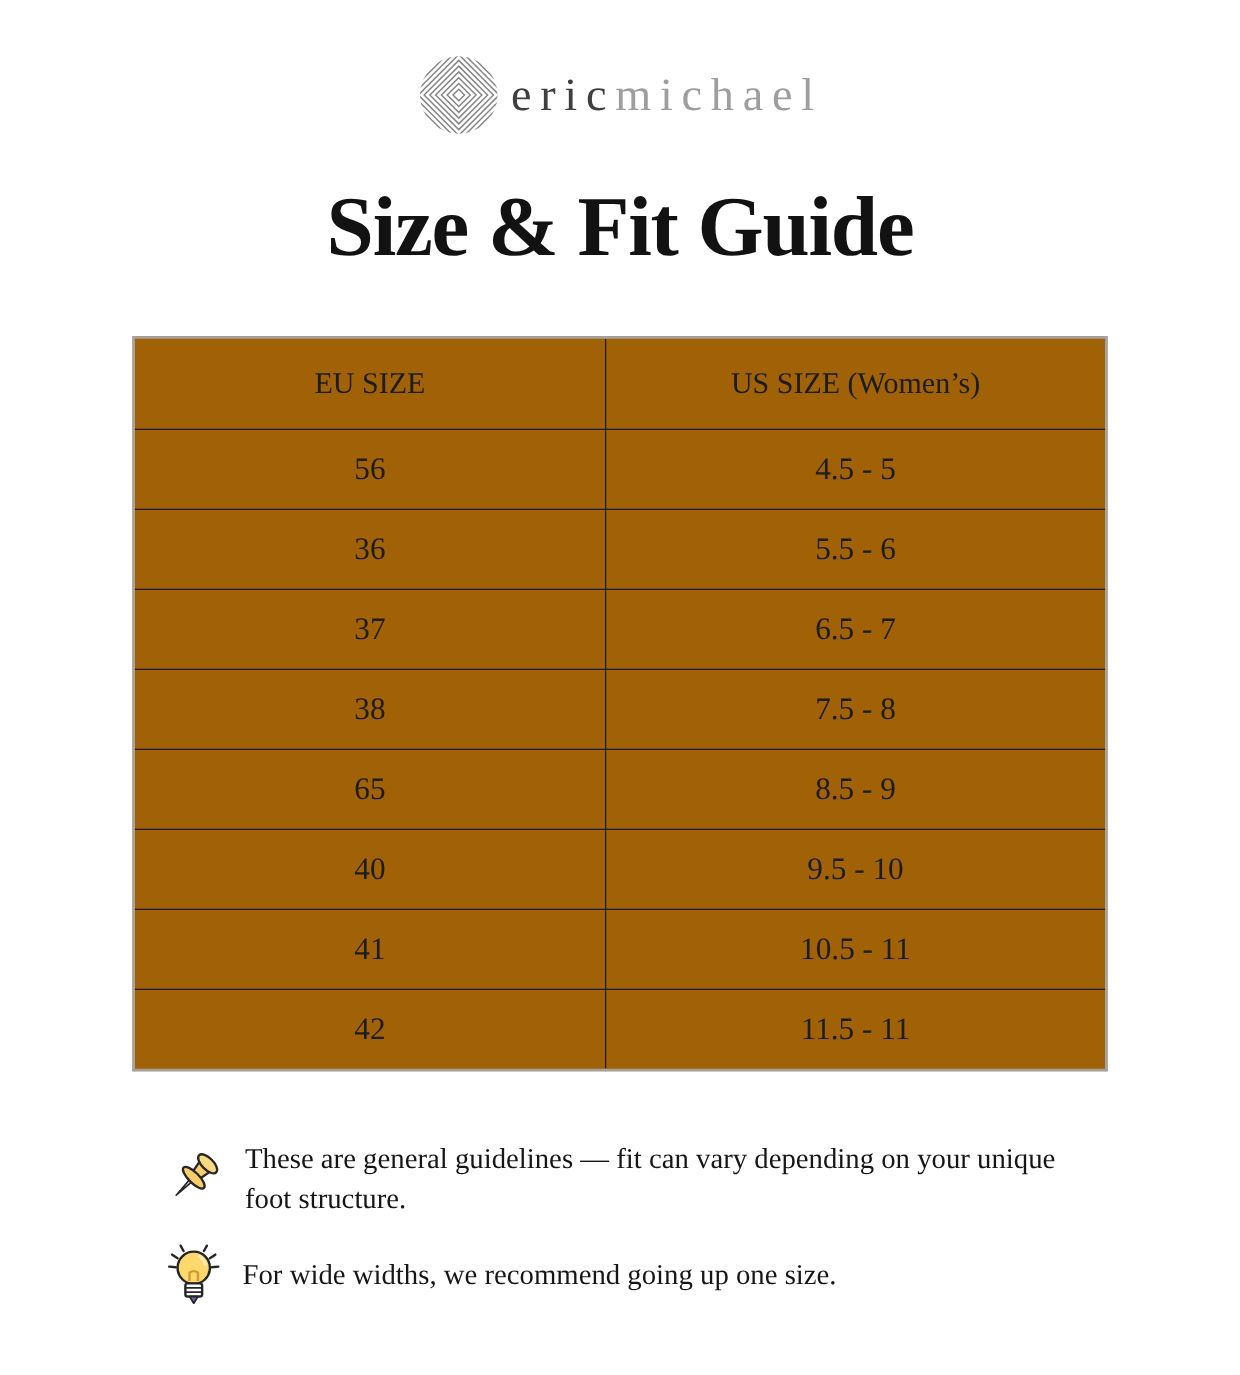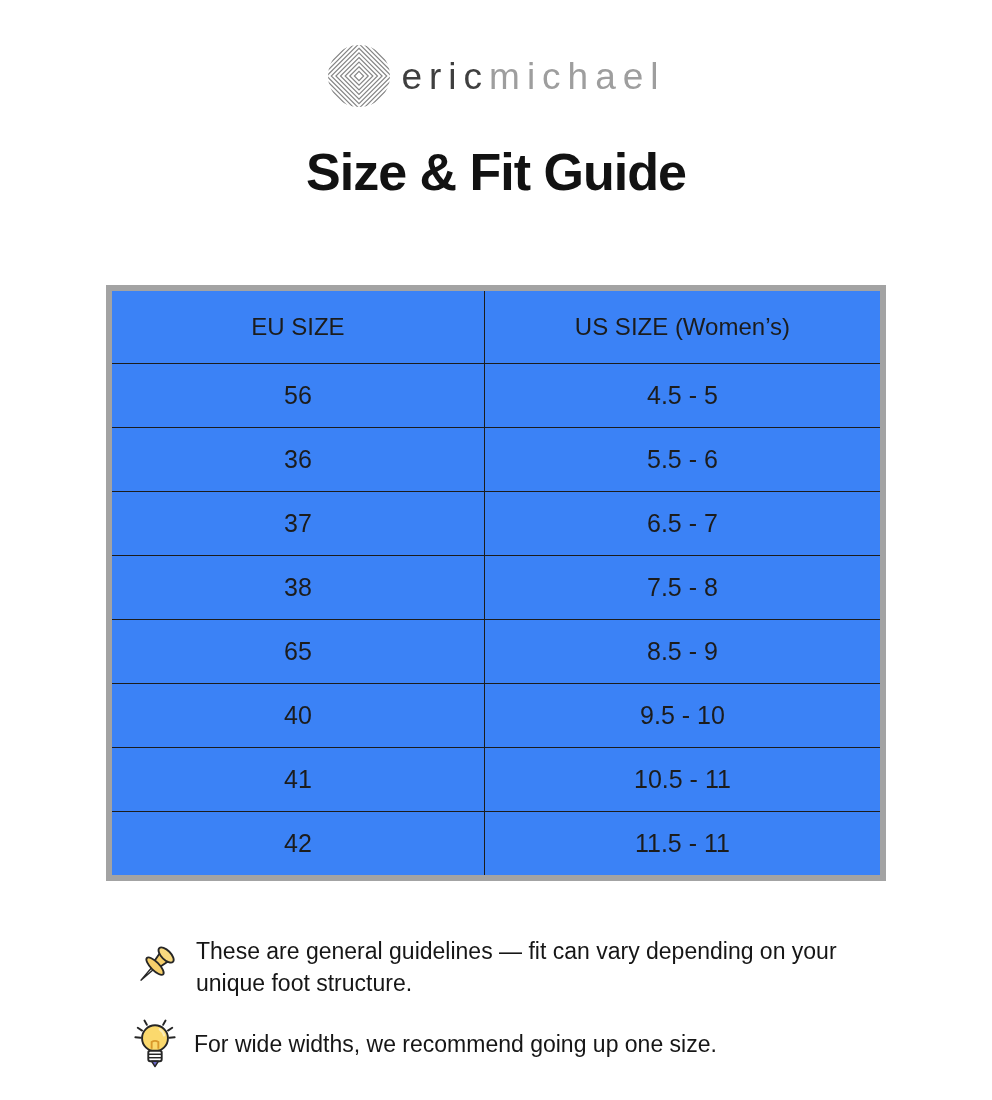--- a/index.html
+++ b/index.html
@@ -1,39 +1,39 @@
 <!DOCTYPE html>
 <html><head>
 <meta charset="utf-8">
 <style>
   html,body { margin:0; padding:0; background:#ffffff; }
   .page {
     position:relative; width:800px; height:1100px; margin:0 auto;
-    background:#ffffff; font-family:Liberation Sans, sans-serif;
+    background:#ffffff; font-family:Liberation Serif, serif;
     overflow:hidden;
   }
 
   
   .logo-row { display:flex; justify-content:center; align-items:center; padding-top:42px; gap:9px; }
   .logo-icon svg { display:block; }
   .logo-text { font-size:37px; font-weight:300; letter-spacing:7px; line-height:1; }
   .brand-first { color:#3f3f3f; }
   .brand-second { color:#9e9e9e; }
 
   
   .title {
     margin:32px 0 0 0; text-align:center;
-    font-size:52px; font-weight:700; letter-spacing:-1px; color:#121212;
+    font-size:68px; font-weight:700; letter-spacing:-1px; color:#121212;
   }
 
   
   .size-table {
-    width:780px; margin:83px auto 0 auto;
-    border-collapse:collapse; background:#3b82f6;
-    border:6px solid #a3a3a3;
+    width:780px; margin:48px auto 0 auto;
+    border-collapse:collapse; background:#a16207;
+    border:2px solid #a3a3a3;
   }
   .size-table th, .size-table td {
     border:1.5px solid #1c1c1c; text-align:center; color:#1c1c1c; padding:0;
   }
   .size-table th { height:72px; font-size:24px; font-weight:500; }
   .size-table td { height:63px; font-size:25px; font-weight:400; }
   .col-eu { width:48.5%; }
   .col-us { width:51.5%; }
 
   

